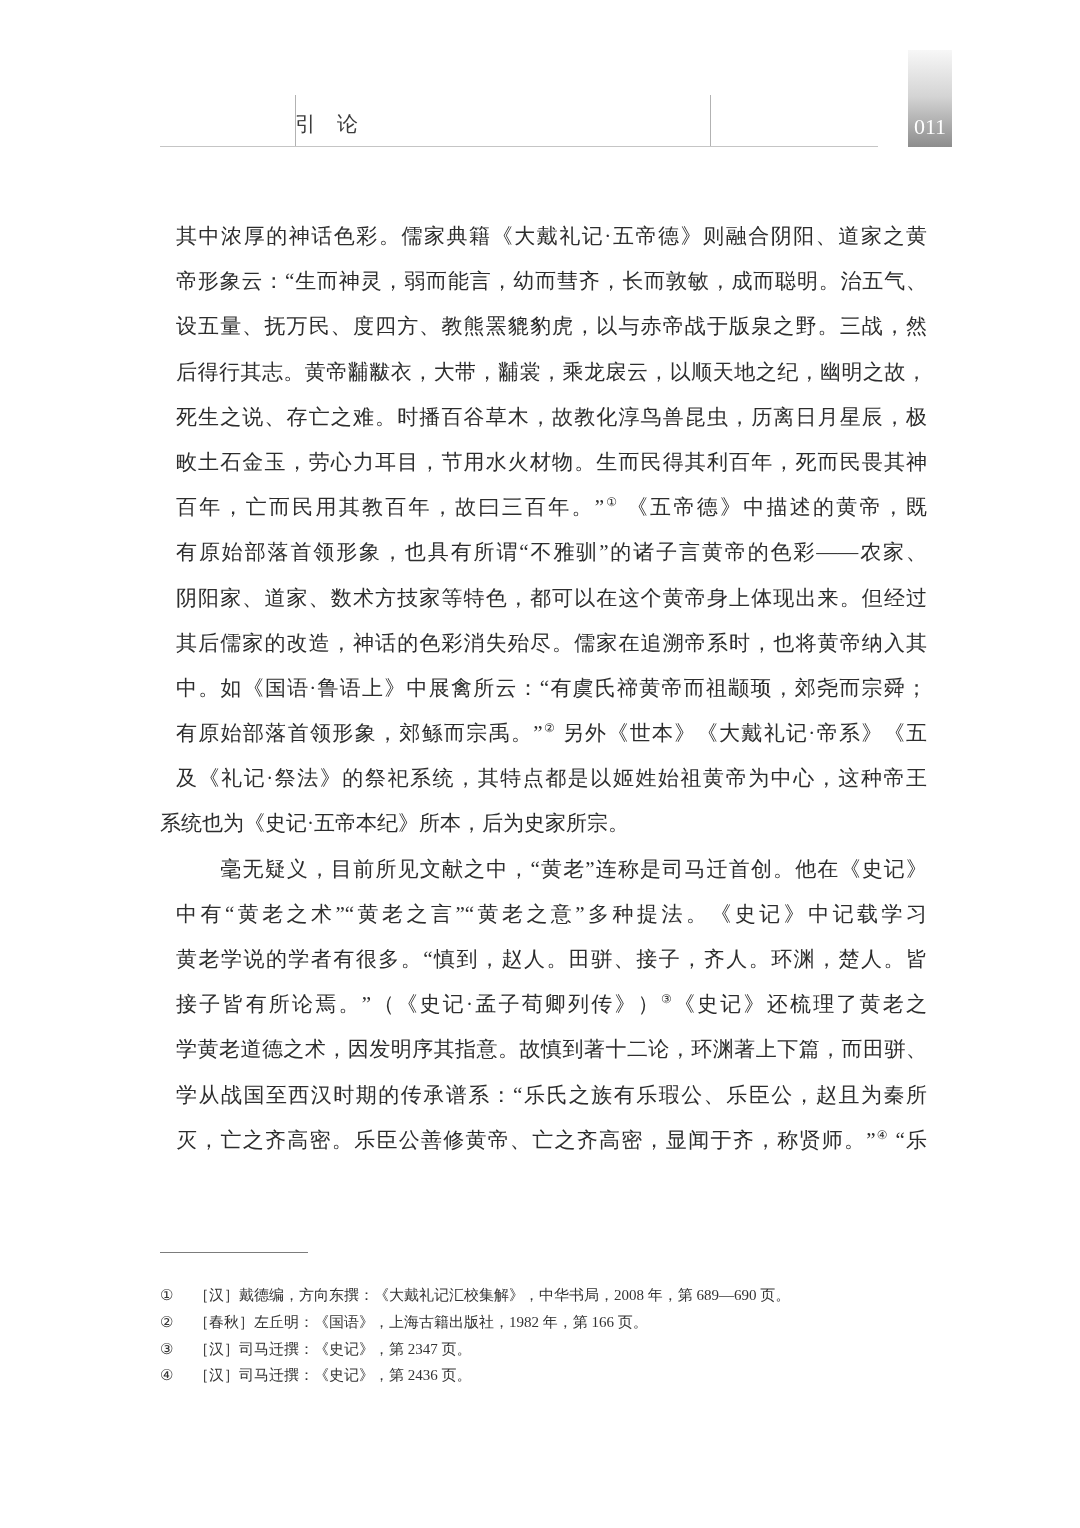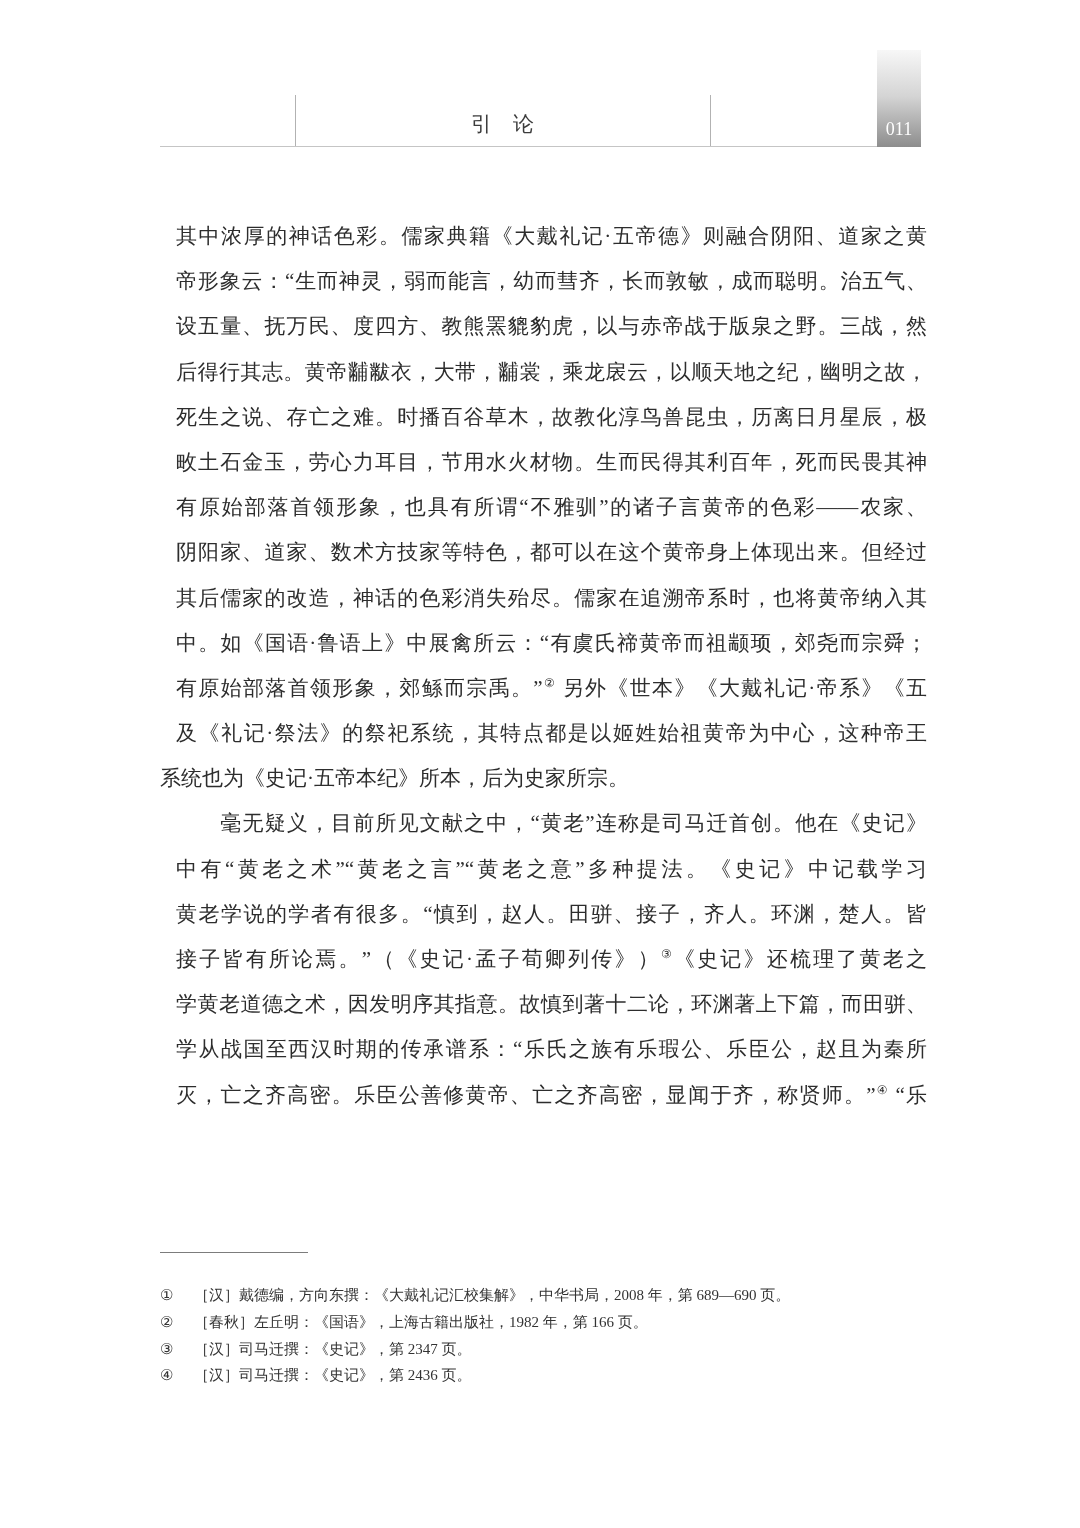--- a/index.html
+++ b/index.html
@@ -25,35 +25,35 @@
     top: 95px;
     width: 1px; height: 51px;
     background: #b2b2b2;
   }
   .tick-left  { left: 295px; }
   .tick-right { left: 710px; }
   .running-title {
     position: absolute;
     left: 295px; top: 110px;
     width: 415px;
-    text-align: center;
+    text-align: left;
     font-size: 21px;
     color: #3c3c3c;
   }
   .page-number-box {
     position: absolute;
-    left: 877px; top: 50px;
+    left: 908px; top: 50px;
     width: 44px; height: 97px;
     background: linear-gradient(180deg, #f7f7f7 0%, #d4d4d4 48%, #8d8d8d 100%);
     display: flex;
     align-items: flex-end;
     justify-content: center;
     padding-bottom: 7px;
     color: #ffffff;
-    font-size: 18px;
+    font-size: 22px;
   }
 
   
   .body-text {
     position: absolute;
     left: 160px; top: 214px;
     width: 767px;
     color: #2d2d2d;
   }
   .body-line {
@@ -104,20 +104,21 @@
     <span>011</span>
   </div>
 
   <main class="body-text">
       <div class="body-line j"><span>其中浓厚的神话色彩。儒家典籍《大戴礼记·五帝德》则融合阴阳、道家之黄</span></div>
       <div class="body-line j"><span>帝形象云：“生而神灵，弱而能言，幼而彗齐，长而敦敏，成而聪明。治五气、</span></div>
       <div class="body-line j"><span>设五量、抚万民、度四方、教熊罴貔豹虎，以与赤帝战于版泉之野。三战，然</span></div>
       <div class="body-line j"><span>后得行其志。黄帝黼黻衣，大带，黼裳，乘龙扆云，以顺天地之纪，幽明之故，</span></div>
       <div class="body-line j"><span>死生之说、存亡之难。时播百谷草木，故教化淳鸟兽昆虫，历离日月星辰，极</span></div>
       <div class="body-line j"><span>畋土石金玉，劳心力耳目，节用水火材物。生而民得其利百年，死而民畏其神</span></div>
+      <div class="body-line j"><span>百年，亡而民用其教百年，故曰三百年。”</span><sup>①</sup><span> 《五帝德》中描述的黄帝，既</span></div>
       <div class="body-line j"><span>有原始部落首领形象，也具有所谓“不雅驯”的诸子言黄帝的色彩——农家、</span></div>
       <div class="body-line j"><span>阴阳家、道家、数术方技家等特色，都可以在这个黄帝身上体现出来。但经过</span></div>
       <div class="body-line j"><span>其后儒家的改造，神话的色彩消失殆尽。儒家在追溯帝系时，也将黄帝纳入其</span></div>
       <div class="body-line j"><span>中。如《国语·鲁语上》中展禽所云：“有虞氏禘黄帝而祖颛顼，郊尧而宗舜；</span></div>
       <div class="body-line j"><span>有原始部落首领形象，郊鲧而宗禹。”</span><sup>②</sup><span> 另外《世本》《大戴礼记·帝系》《五</span></div>
       <div class="body-line j"><span>及《礼记·祭法》的祭祀系统，其特点都是以姬姓始祖黄帝为中心，这种帝王</span></div>
       <div class="body-line"><span>系统也为《史记·五帝本纪》所本，后为史家所宗。</span></div>
       <div class="body-line j"><span>　　毫无疑义，目前所见文献之中，“黄老”连称是司马迁首创。他在《史记》</span></div>
       <div class="body-line j"><span>中有“黄老之术”“黄老之言”“黄老之意”多种提法。《史记》中记载学习</span></div>
       <div class="body-line j"><span>黄老学说的学者有很多。“慎到，赵人。田骈、接子，齐人。环渊，楚人。皆</span></div>

